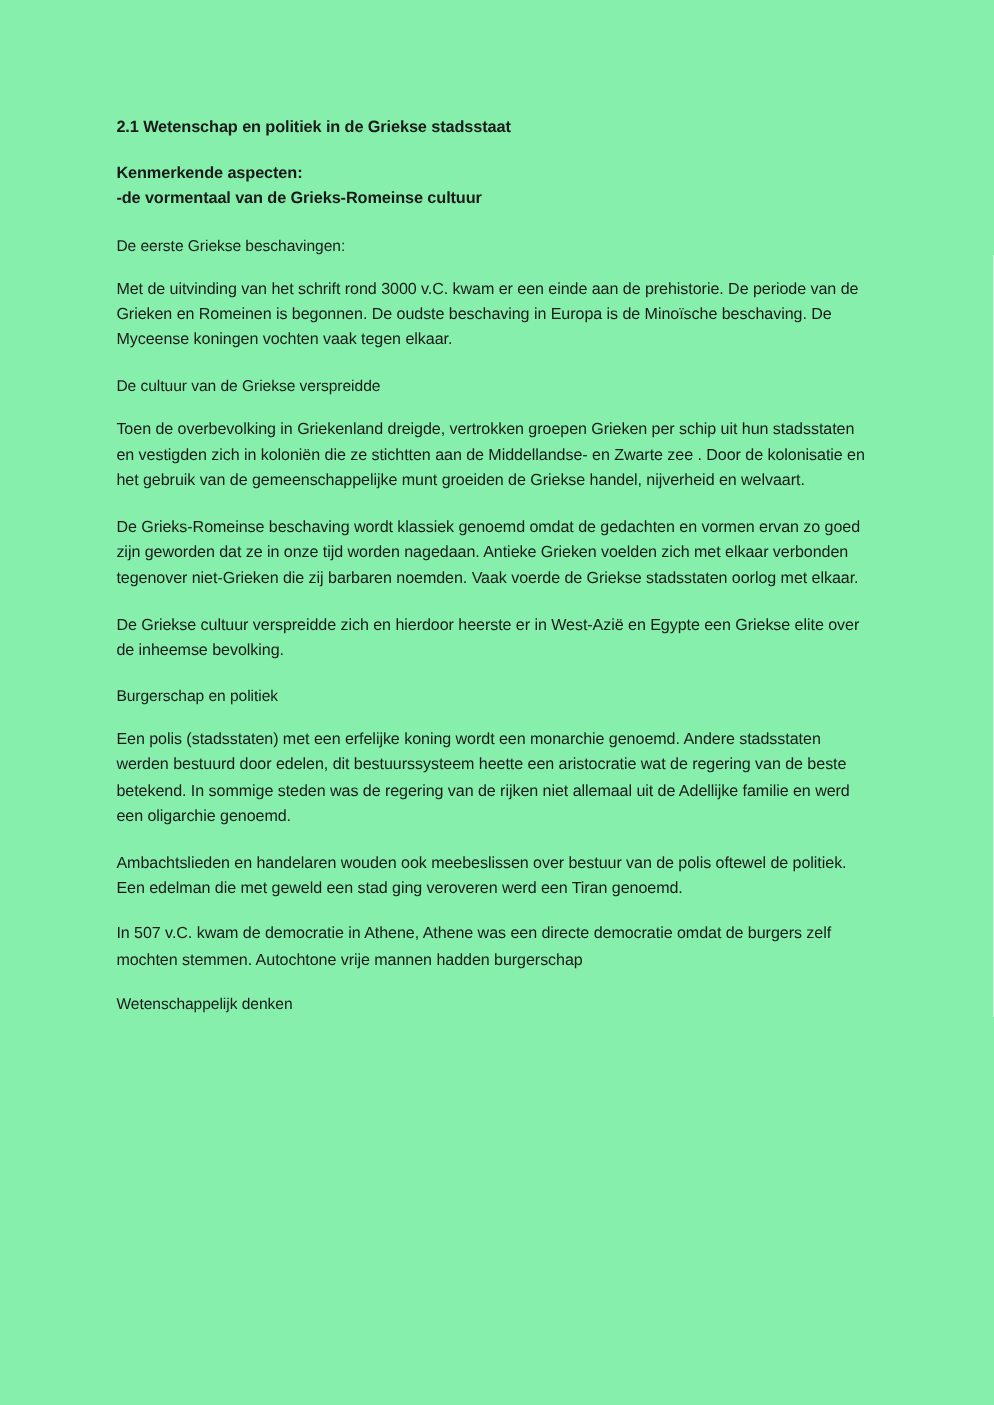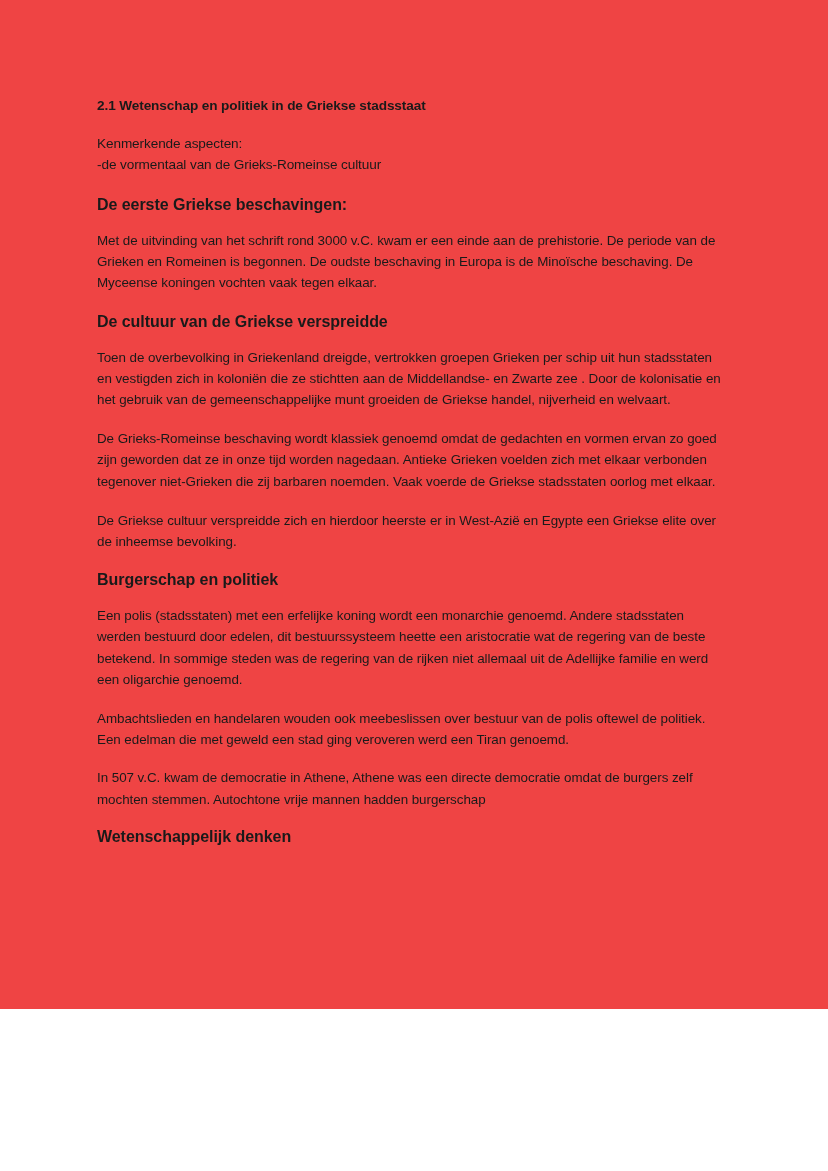--- a/index.html
+++ b/index.html
@@ -10,52 +10,52 @@
   body {
     width: 828px;
     height: 1171px;
     font-family: "Liberation Sans", sans-serif;
     color: #1a1a1a;
     -webkit-font-smoothing: antialiased;
   }
   .page {
     position: relative;
     width: 828px;
-    height: 1009px;
-    background: #ef4444;
+    height: 1171px;
+    background: #86efac;
     overflow: hidden;
   }
   .content {
     position: absolute;
     left: 97px;
     top: 96px;
     width: 627px;
   }
 
   
   .section-title {
     font-size: 13.6px;
     font-weight: bold;
     line-height: 20px;
     letter-spacing: -0.1px;
     margin: 0 0 18px 0;
   }
   .aspect-block {
     font-size: 13.6px;
-    font-weight: normal;
+    font-weight: bold;
     line-height: 20.5px;
     letter-spacing: -0.1px;
     margin: 0 0 20px 0;
   }
   .aspect-block .line {
     display: block;
   }
   .heading {
-    font-size: 16px;
-    font-weight: bold;
+    font-size: 13px;
+    font-weight: normal;
     line-height: 20px;
     letter-spacing: -0.05px;
     margin: 0 0 15px 0;
   }
   .para {
     font-size: 13.4px;
     font-weight: normal;
     line-height: 21.2px;
     letter-spacing: -0.05px;
     margin: 0 0 18px 0;

